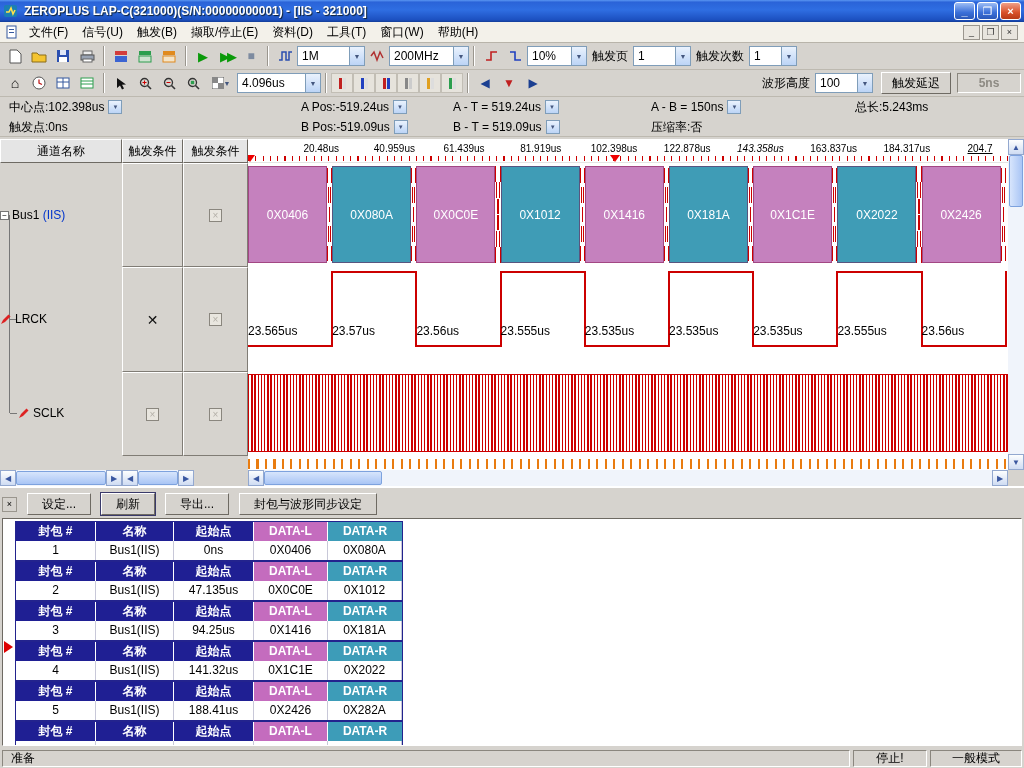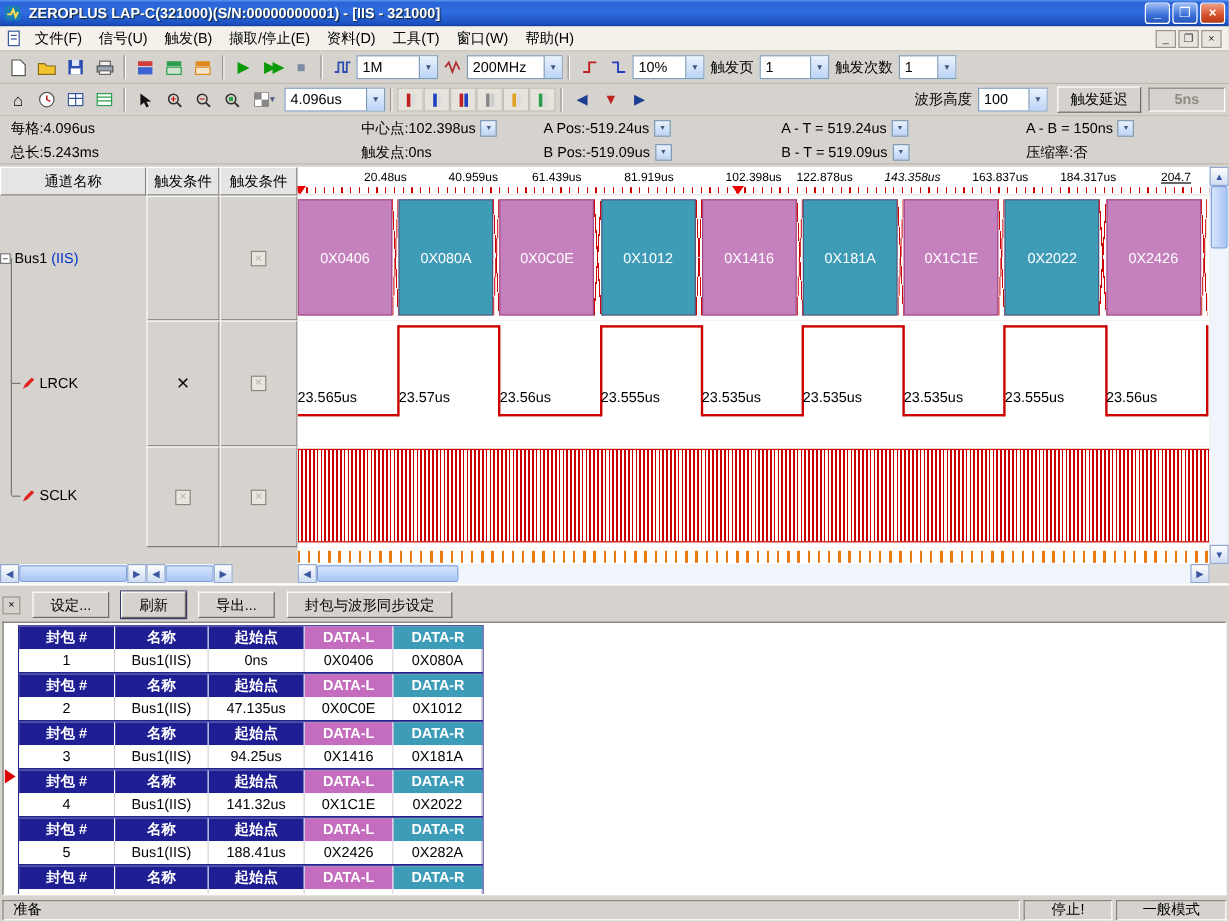--- a/index.html
+++ b/index.html
@@ -360,23 +360,20 @@
     <span class="combo" style="width:58px">
       <span class="val">100</span>
       <span class="drop">▼</span>
       </span>
     <span class="raised-btn" style="margin-left:8px">触发延迟</span>
     <span class="sunken-box" style="width:64px;margin-left:6px">5ns</span>
   </div>
 
   <div class="abs" id="infobar">
     <span class="info-cell">
-        <span>每格:4.096us</span>
-      </span>
-    <span class="info-cell">
         <span>中心点:102.398us</span>
         <span class="mini-drop">▼</span>
       </span>
     <span class="info-cell">
         <span>A Pos:-519.24us</span>
         <span class="mini-drop">▼</span>
       </span>
     <span class="info-cell">
         <span>A - T = 519.24us</span>
         <span class="mini-drop">▼</span>
@@ -411,21 +408,21 @@
   </div>
 
   <div class="abs" id="channel-body">
     <div class="tree-v" style="top:52px;height:198px"></div>
     <div class="tree-h" style="top:156px"></div>
     <div class="tree-h" style="top:250px"></div>
     <div class="chan-row" style="top:44px">
       <span class="minus-box">−</span>
       <span class="chan-name"><span>Bus1</span> <span class="bus-suffix">(IIS)</span></span>
     </div>
-    <div class="chan-row" style="top:148px;padding-left:18px">
+    <div class="chan-row" style="top:148px;">
       <svg class="ico-svg" width="12" height="12">
           <path d="M1 11 L3 7 L8.5 1.5 L10.5 3.5 L5 9 Z" fill="#d22"></path>
         </svg>
       <span class="chan-name">LRCK</span>
     </div>
     <div class="chan-row" style="top:242px;padding-left:18px">
       <svg class="ico-svg" width="12" height="12">
           <path d="M1 11 L3 7 L8.5 1.5 L10.5 3.5 L5 9 Z" fill="#d22"></path>
         </svg>
       <span class="chan-name">SCLK</span>
@@ -455,21 +452,21 @@
   </div>
 
   <div class="abs" id="ruler">
     <div id="tickmarks"></div>
     <div class="rmarker" style="left:-3px"></div>
     <div class="rmarker" style="left:362px"></div>
   <span class="tick" style="left: 73.2px;">20.48us</span>
       <span class="tick" style="left: 146.4px;">40.959us</span>
       <span class="tick" style="left: 216px;">61.439us</span>
       <span class="tick" style="left: 292.8px;">81.919us</span>
-      <span class="tick" style="left: 380px;">102.398us</span>
+      <span class="tick" style="left: 366px;">102.398us</span>
       <span class="tick" style="left: 439.2px;">122.878us</span>
       <span class="tick" style="left: 512.4px; font-style: italic;">143.358us</span>
       <span class="tick" style="left: 585.6px;">163.837us</span>
       <span class="tick" style="left: 658.8px;">184.317us</span>
       <span class="tick" style="left: 732px; text-decoration: underline;">204.7</span>
     </div>
 
   <div class="abs" id="bus-lane">
       <div class="bus-seg" style="left: 0px; width: 79px; background: rgb(197, 129, 190);">0X0406</div>
       <div class="busx" style="left: 79px;"></div>

